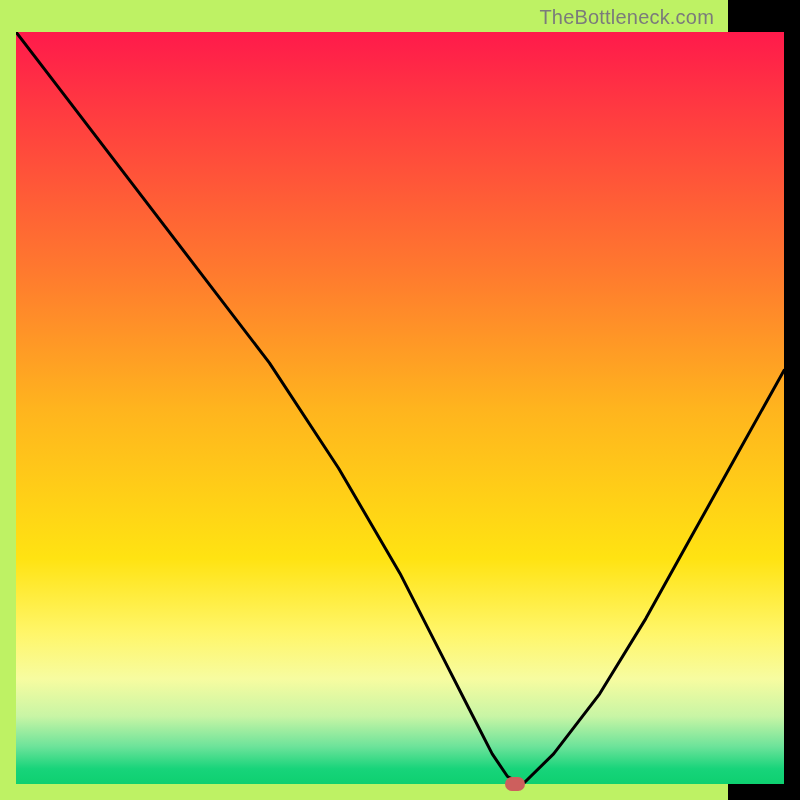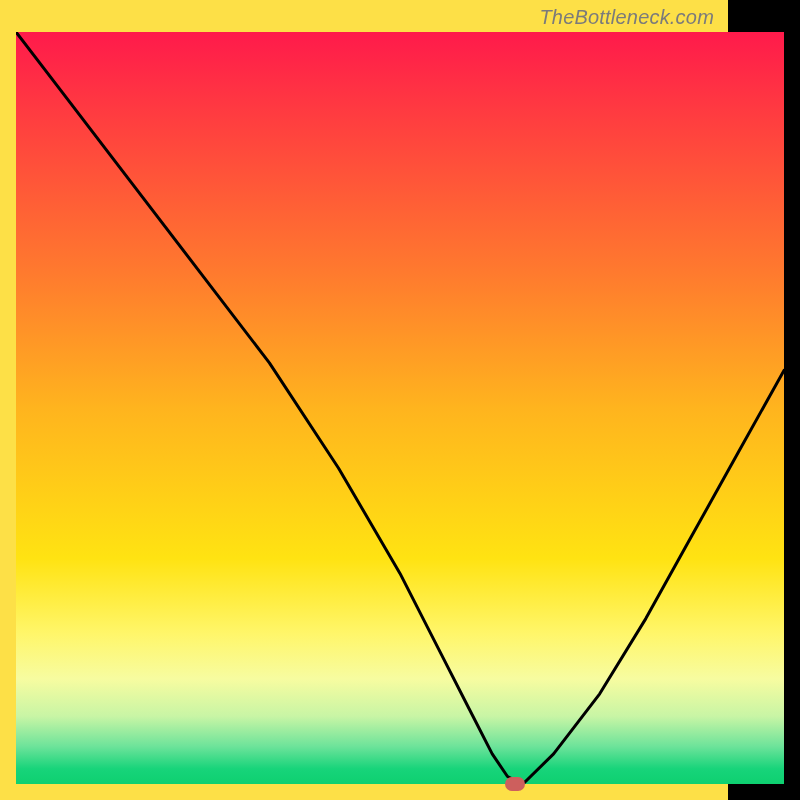--- a/index.html
+++ b/index.html
@@ -7,22 +7,21 @@
     padding: 0;
     width: 800px;
     height: 800px;
     background: #000;
     overflow: hidden;
   }
   .stage {
     position: relative;
     width: 728px;
     height: 800px;
-    background: #fde047;
-    font-style: italic;
+    background: #bef264;
   }
   .plot {
     position: absolute;
     left: 16px;
     top: 32px;
     width: 768px;
     height: 752px;
     
     background: linear-gradient(
       to bottom,

